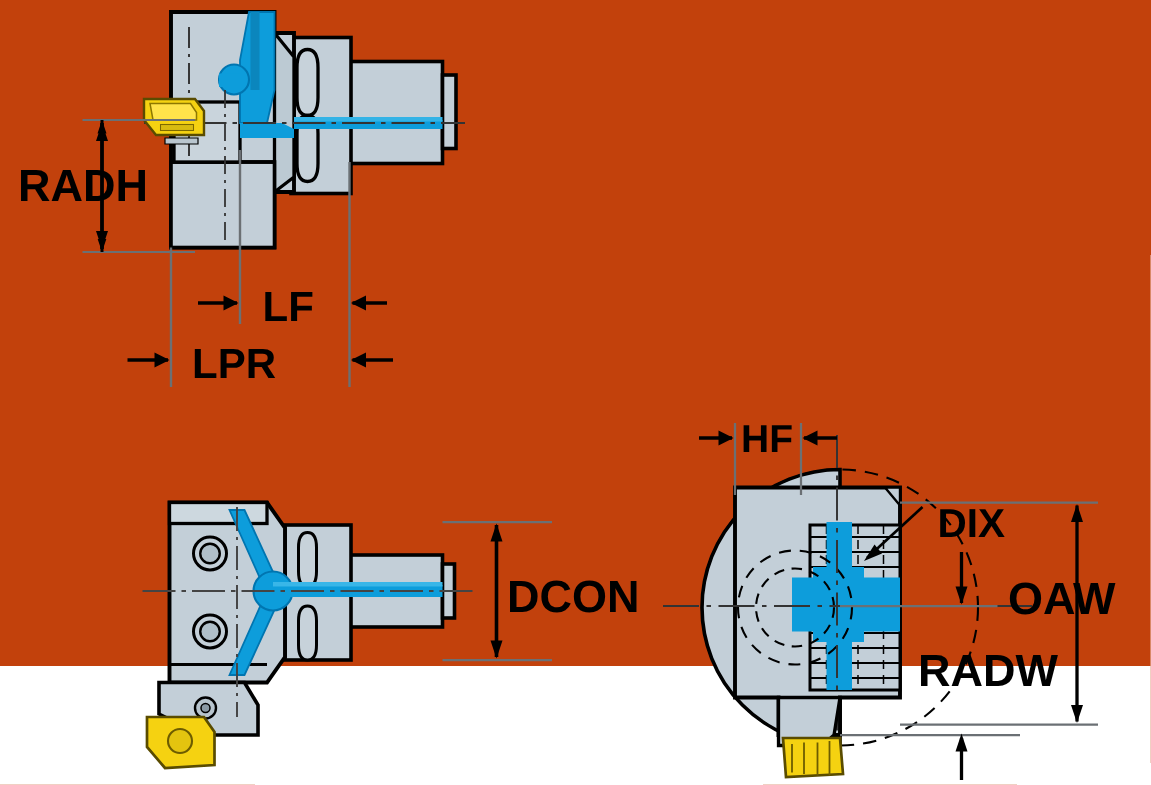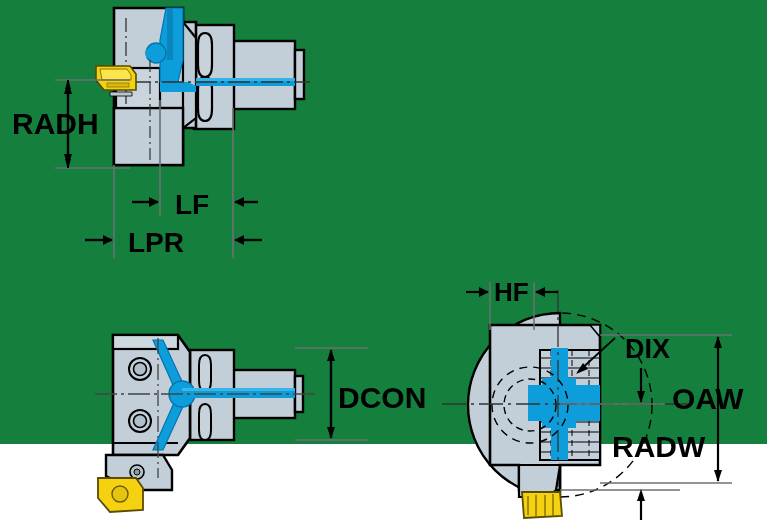--- a/index.html
+++ b/index.html
@@ -11,21 +11,21 @@
     width: 767px;
     height: 523px;
     font-family: "Liberation Sans", sans-serif;
     overflow: hidden;
     position: relative;
   }
   #stage {
     position: relative;
     width: 767px;
     height: 444px;
-    background: #15803d;
+    background: #c2410c;
   }
   svg.drawing {
     position: absolute;
     left: 0;
     top: 0;
     width: 767px;
     height: 523px;
   }
   .dimlabel {
     font-family: "Liberation Sans", sans-serif;

